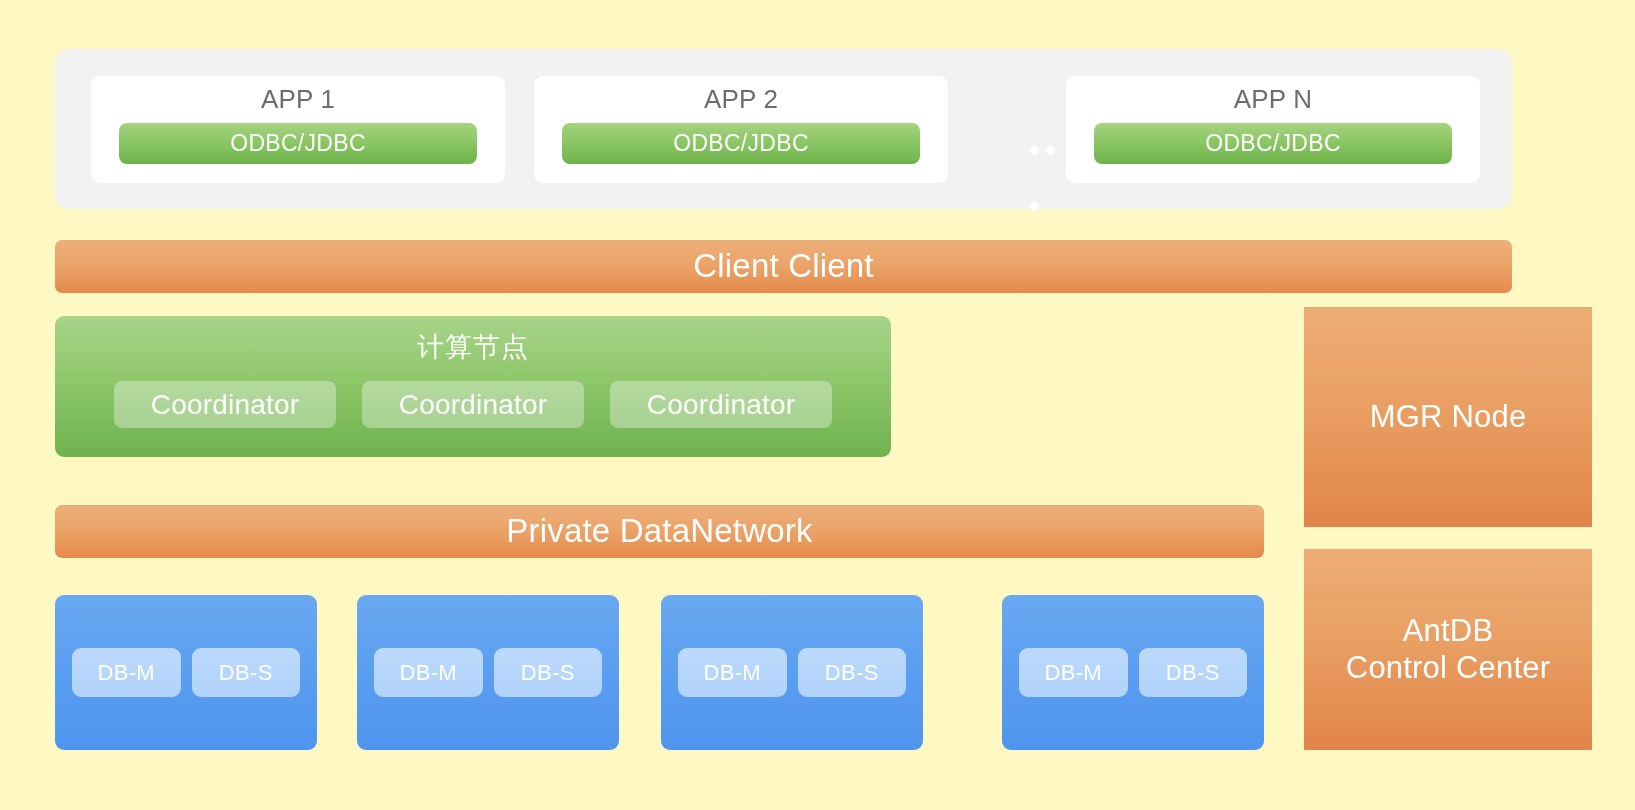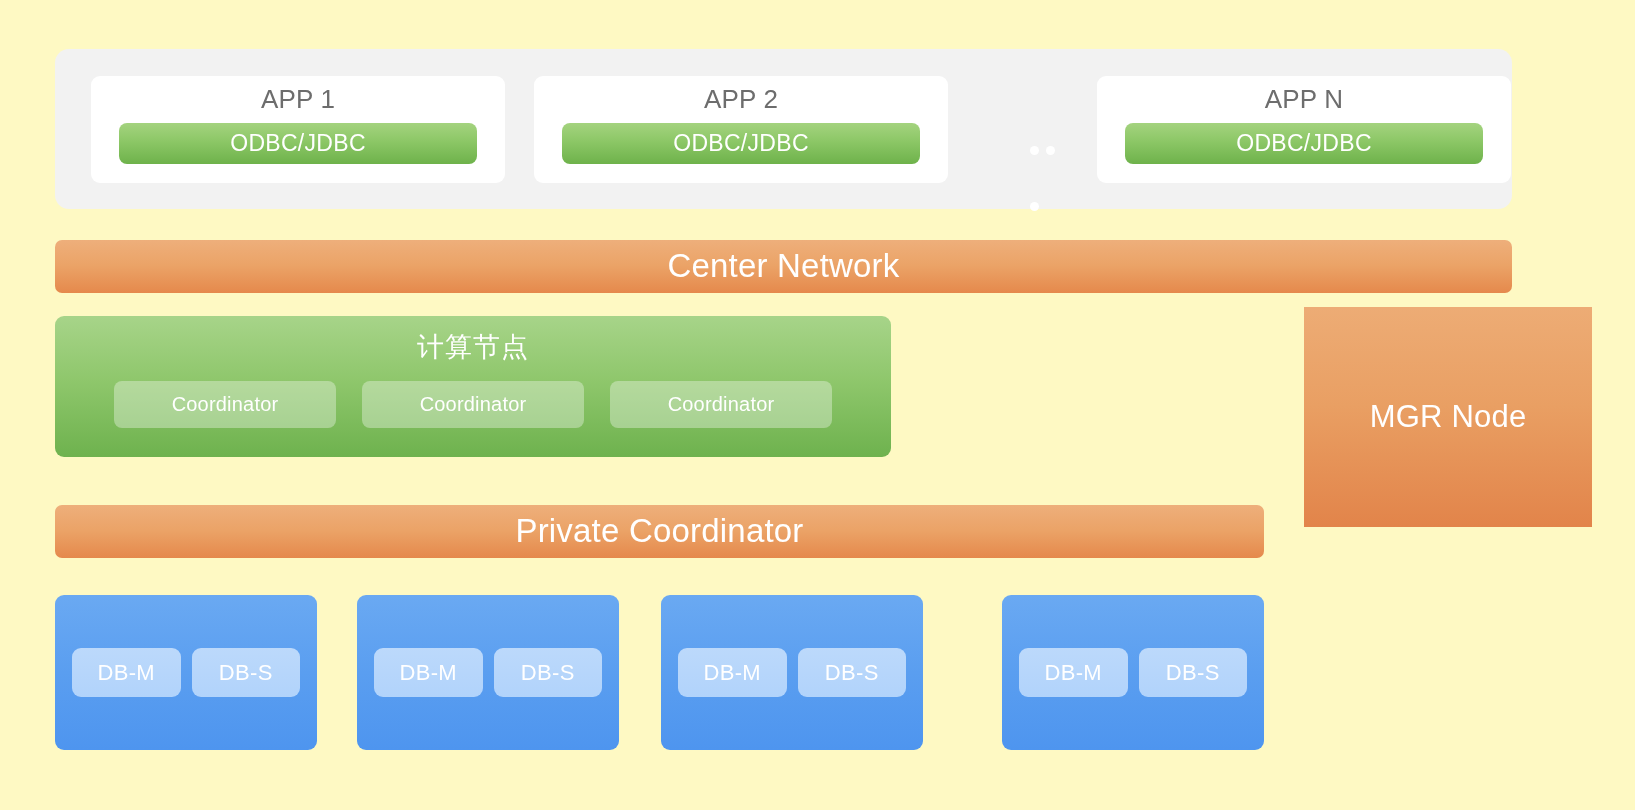--- a/index.html
+++ b/index.html
@@ -108,21 +108,21 @@
     gap: 26px;
     width: 100%;
   }
   .sub-chip {
     height: 47px;
     border-radius: 8px;
     background: rgba(255,255,255,0.34);
     display: flex;
     align-items: center;
     justify-content: center;
-    font-size: 20px;
+    font-size: 28px;
     color: #ffffff;
     letter-spacing: .2px;
   }
 
   
   .panel-orange {
     border-radius: 0;
     background: linear-gradient(180deg, #edac75 0%, #e99f63 45%, #e2844a 100%);
     font-size: 31px;
     letter-spacing: .2px;
@@ -166,41 +166,41 @@
 
     <div class="app-card" style="left:479px; width:414px;">
       <div class="app-title">APP 2</div>
       <div class="odbc-btn">ODBC/JDBC</div>
     </div>
 
     <div class="dot" style="left:975px; top:97px;"></div>
     <div class="dot" style="left:991px; top:97px;"></div>
     <div class="dot" style="left:975px; top:153px;"></div>
 
-    <div class="app-card" style="left:1042px; width:414px;">
+    <div class="app-card" style="left:1011px; width:414px;">
       <div class="app-title">APP N</div>
       <div class="odbc-btn">ODBC/JDBC</div>
     </div>
   </div>
 
-  <div class="box bar-orange" style="left:55px; top:240px; width:1457px; height:53px;">Center Network</div>
+  <div class="box bar-orange" style="left:55px; top:240px; width:1457px; height:53px;">Client Client</div>
 
   <div class="box green-group" style="left:55px; top:316px; width:836px; height:141px;">
     <div class="g-title">计算节点</div>
     <div class="sub-row">
       <div class="sub-chip" style="width:222px;">Coordinator</div>
       <div class="sub-chip" style="width:222px;">Coordinator</div>
       <div class="sub-chip" style="width:222px;">Coordinator</div>
     </div>
   </div>
 
 
   <div class="box panel-orange" style="left:1304px; top:307px; width:288px; height:220px;">MGR Node</div>
 
-  <div class="box bar-orange" style="left:55px; top:505px; width:1209px; height:53px;">Private Coordinator</div>
+  <div class="box bar-orange" style="left:55px; top:505px; width:1209px; height:53px;">Private DataNetwork</div>
 
   <div class="box db-node" style="left:55px; top:595px; width:262px; height:155px;">
     <div class="db-chip">DB-M</div>
     <div class="db-chip">DB-S</div>
   </div>
 
   <div class="box db-node" style="left:357px; top:595px; width:262px; height:155px;">
     <div class="db-chip">DB-M</div>
     <div class="db-chip">DB-S</div>
   </div>
@@ -208,14 +208,16 @@
   <div class="box db-node" style="left:661px; top:595px; width:262px; height:155px;">
     <div class="db-chip">DB-M</div>
     <div class="db-chip">DB-S</div>
   </div>
 
   <div class="box db-node" style="left:1002px; top:595px; width:262px; height:155px;">
     <div class="db-chip">DB-M</div>
     <div class="db-chip">DB-S</div>
   </div>
 
+  <div class="box panel-orange" style="left:1304px; top:549px; width:288px; height:201px;">AntDB
+Control Center</div>
 
 </div>
 
 </body></html>

